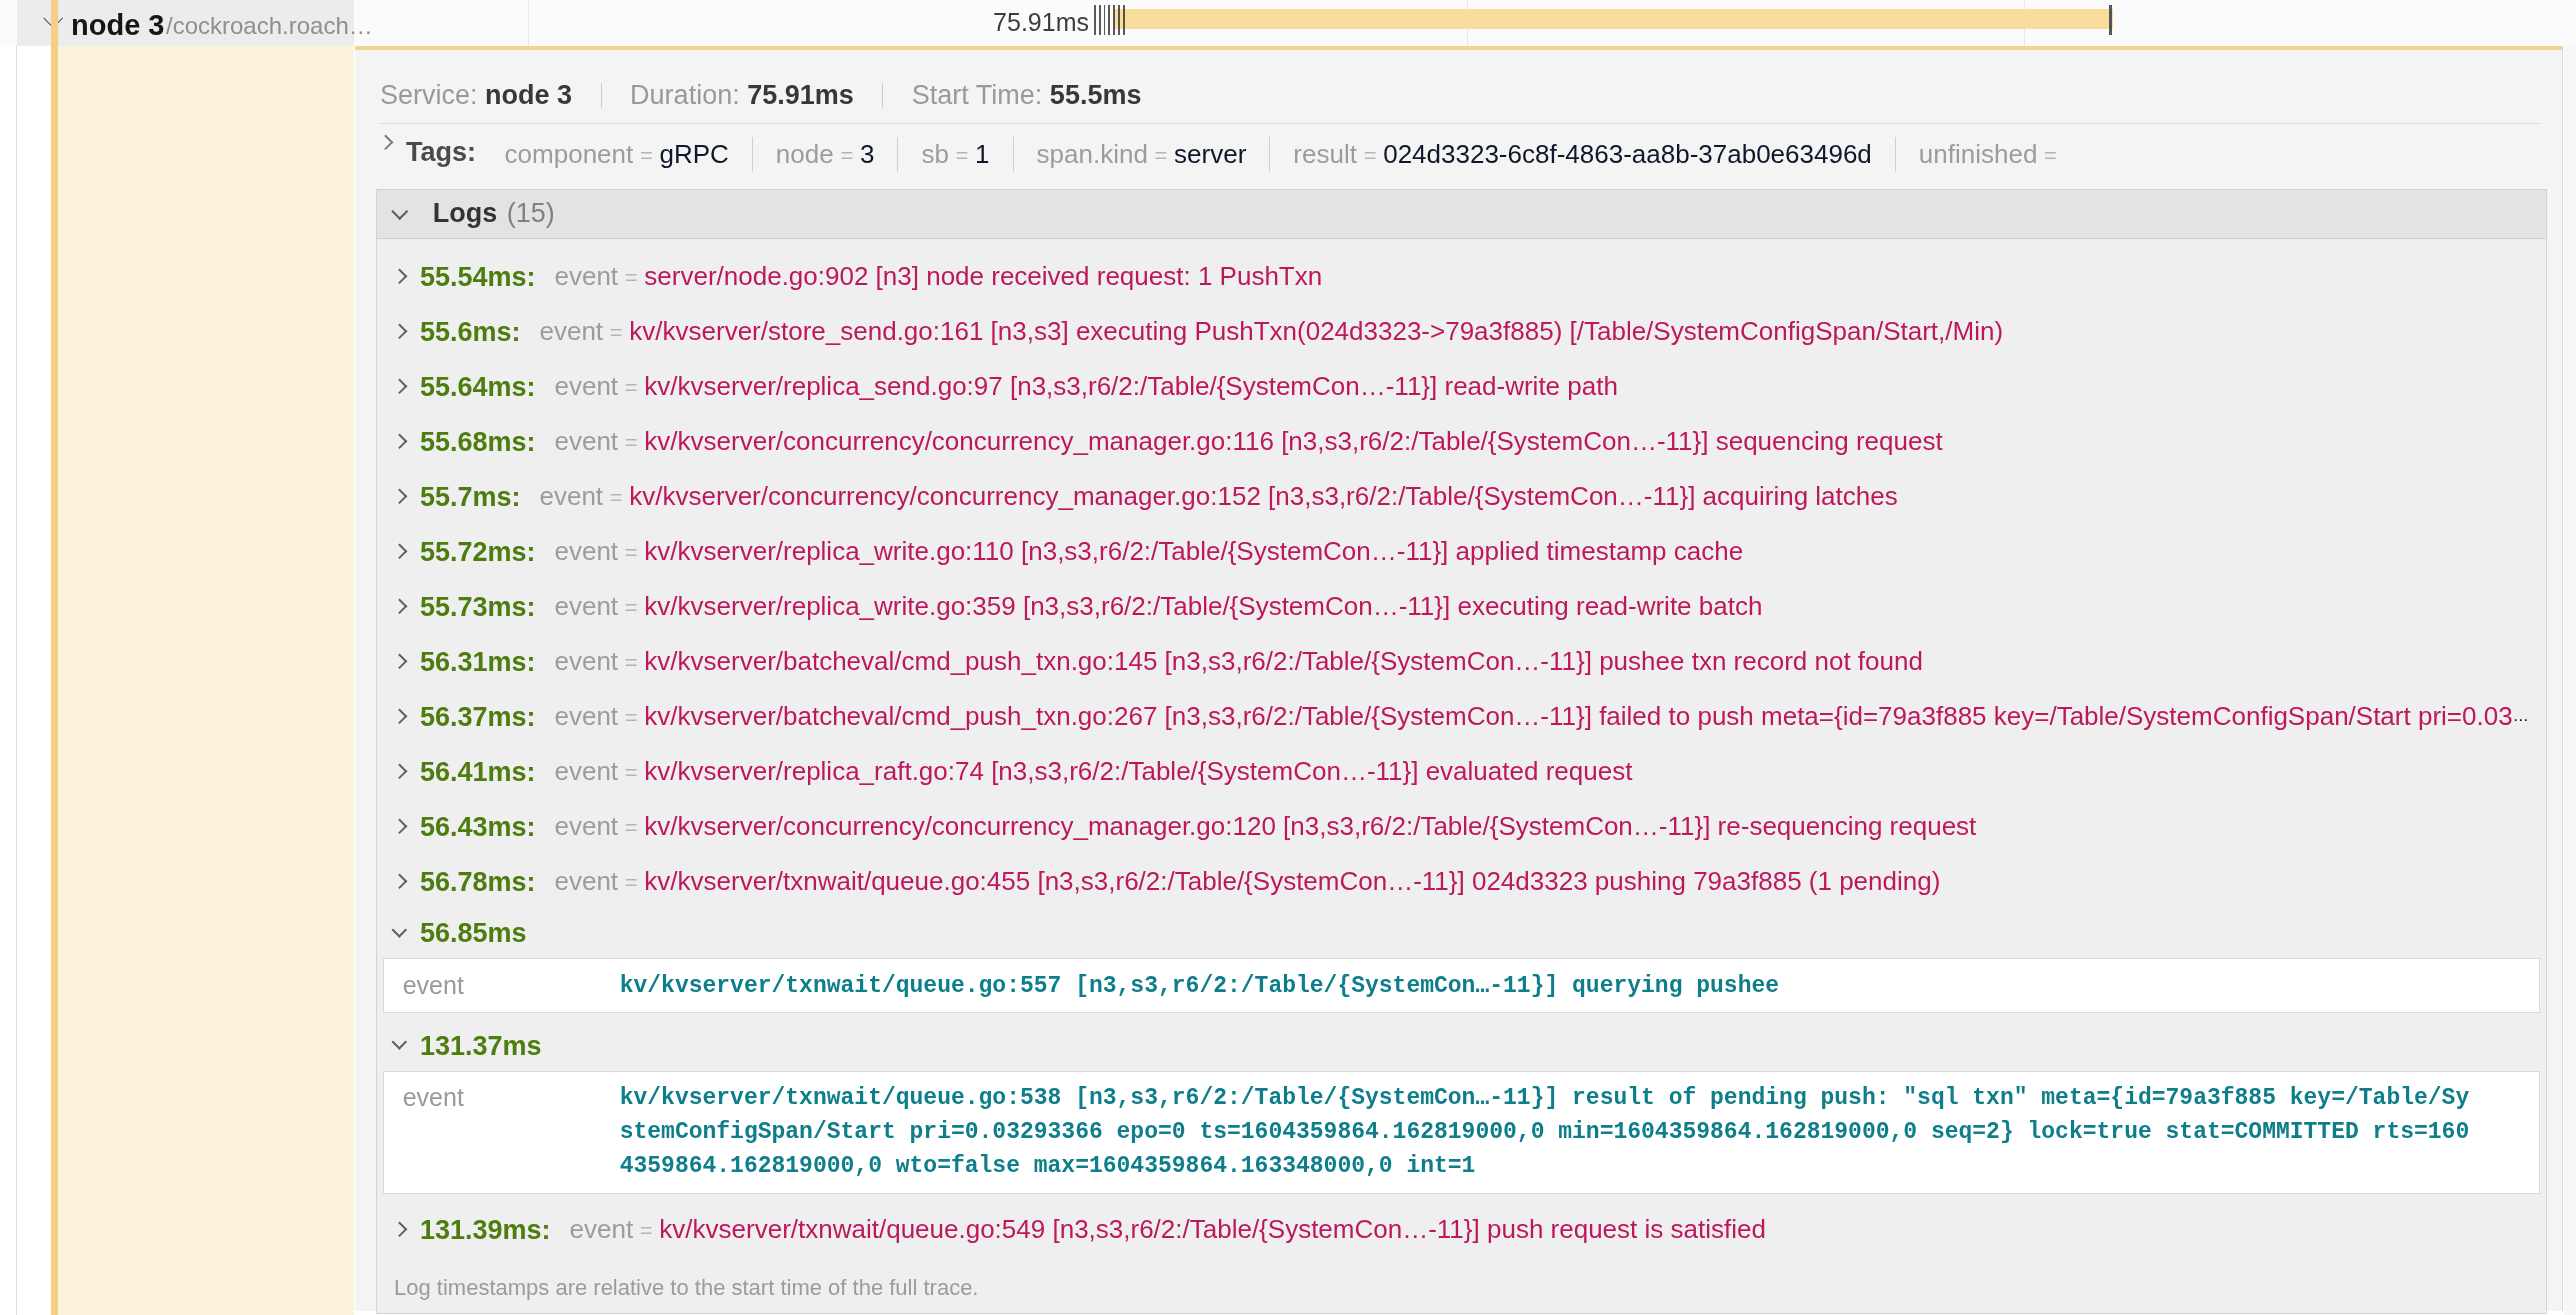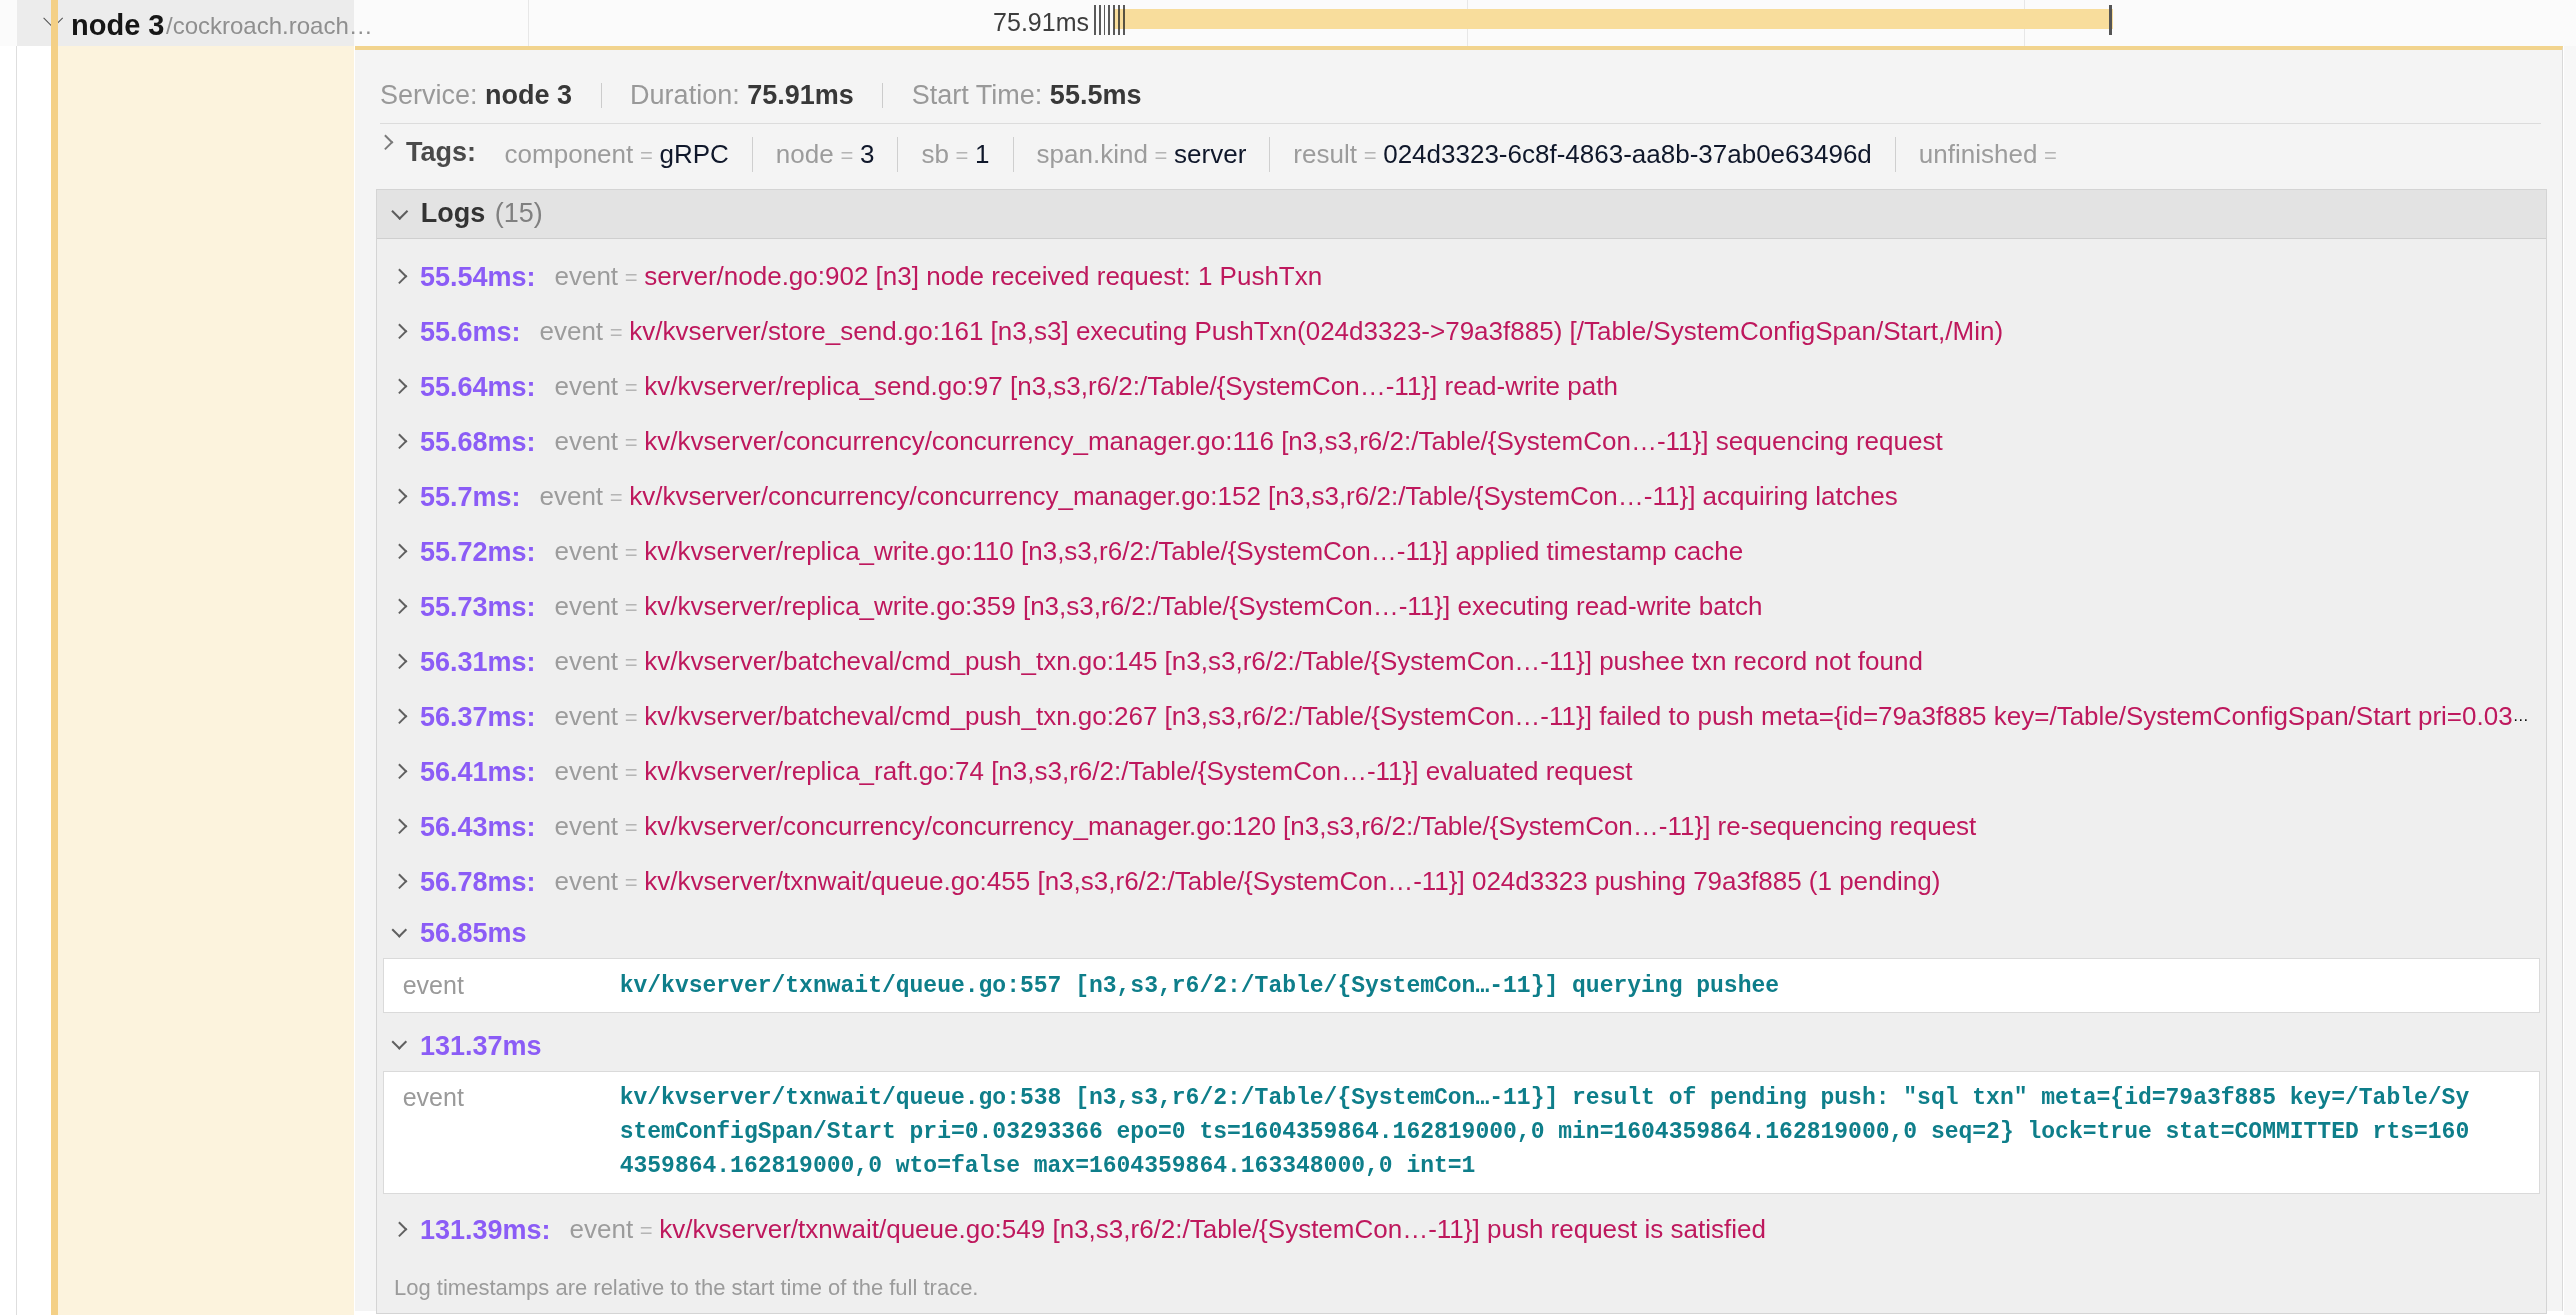--- a/index.html
+++ b/index.html
@@ -50,28 +50,28 @@
   .tags-label{font-size:27px;font-weight:bold;color:#4a4a4a;margin:0 5.7px 0 15.3px;}
   .tag-item{padding:1.9px 23px;border-right:1px solid #cfcfcf;white-space:nowrap;}
   .tag-item:last-child{border-right:none;}
   .tag-key{font-size:26px;color:#9c9c9c;}
   .eq{font-size:22px;color:#b5b5b5;margin:0 6.7px;}
   .tag-val{font-size:26px;color:#0f172a;}
 
   .logs-box{margin:7.6px 15.3px 0 21px;border:1px solid #d4d4d4;background:#efefef;}
   .logs-header{height:48px;background:#e3e3e3;border-bottom:1px solid #cfcfcf;display:flex;align-items:center;padding-left:17px;}
   .logs-header .chev{width:9.5px;height:9.5px;border-width:2.9px;margin-right:15.3px;}
-  .logs-title{font-size:27px;font-weight:bold;color:#333;margin-right:9.5px;}
+  .logs-title{font-size:27px;font-weight:bold;color:#333;margin-right:9.5px;margin-left:12px;}
   .logs-count{font-size:27px;color:#808080;}
   .logs-list{padding:9.5px 0 5.7px;}
 
   .log-row{height:55px;display:flex;align-items:center;padding:0 17px;white-space:nowrap;overflow:hidden;text-overflow:ellipsis;display:block;line-height:55px;}
   .log-row > *{vertical-align:middle;}
   .log-row .chev{width:8.6px;height:8.6px;border-width:2.4px;border-color:#606060;margin:0 15.3px 1.9px 0;}
-  .log-ts{font-size:27px;font-weight:bold;color:#8b5cf6;margin-right:19px;}
+  .log-ts{font-size:27px;font-weight:bold;color:#4d7c0f;margin-right:19px;}
   .log-key{font-size:26px;color:#9c9c9c;}
   .log-msg{font-size:26px;color:#be185d;}
   .log-row.exp{height:48px;line-height:48px;}
 
   .kv-box{margin:1.9px 5.7px 7.6px 5.7px;background:#fff;border:1px solid #dadada;display:flex;padding:9.5px 0;}
   .kv-key{width:217px;padding-left:19px;flex:none;font-size:25px;color:#9a9a9a;padding-top:1.9px;}
   .kv-val{width:1859px;font-family:"Liberation Mono",monospace;font-weight:700;font-size:23px;line-height:34px;
           color:#0e7e8a;word-break:break-all;letter-spacing:0;}
   .logs-footer{padding:13.3px 0 11.4px 17px;font-size:22px;color:#9b9b9b;}
 </style>

